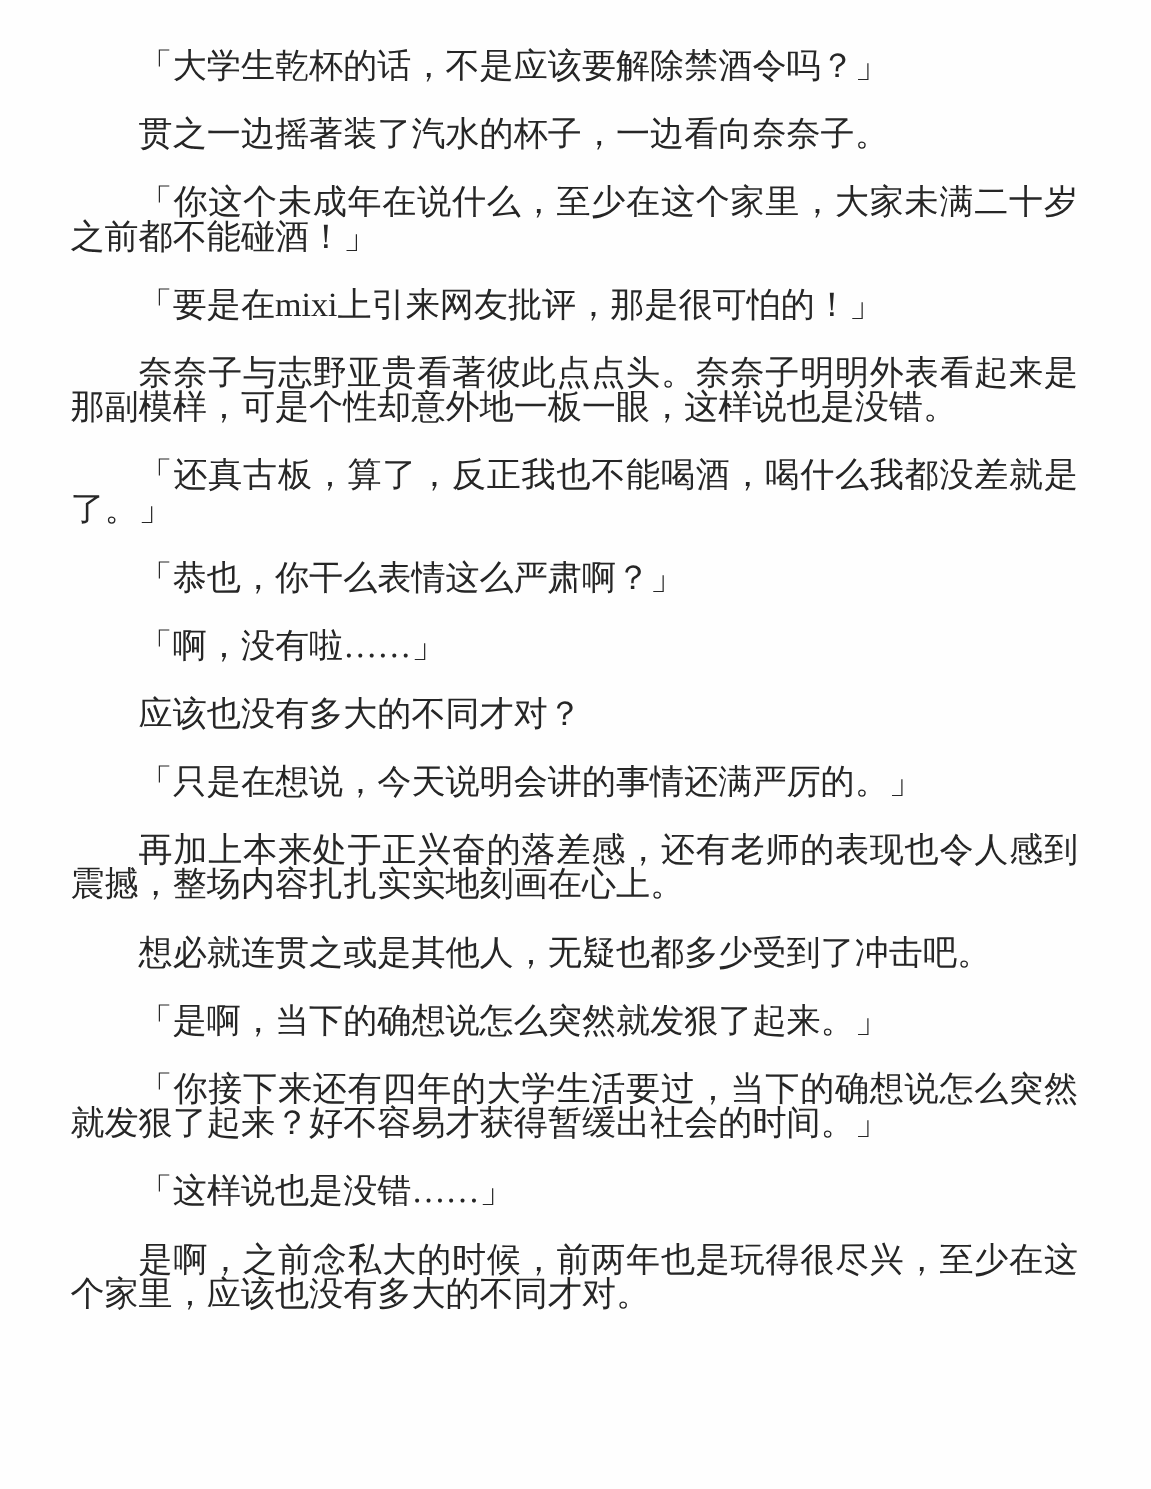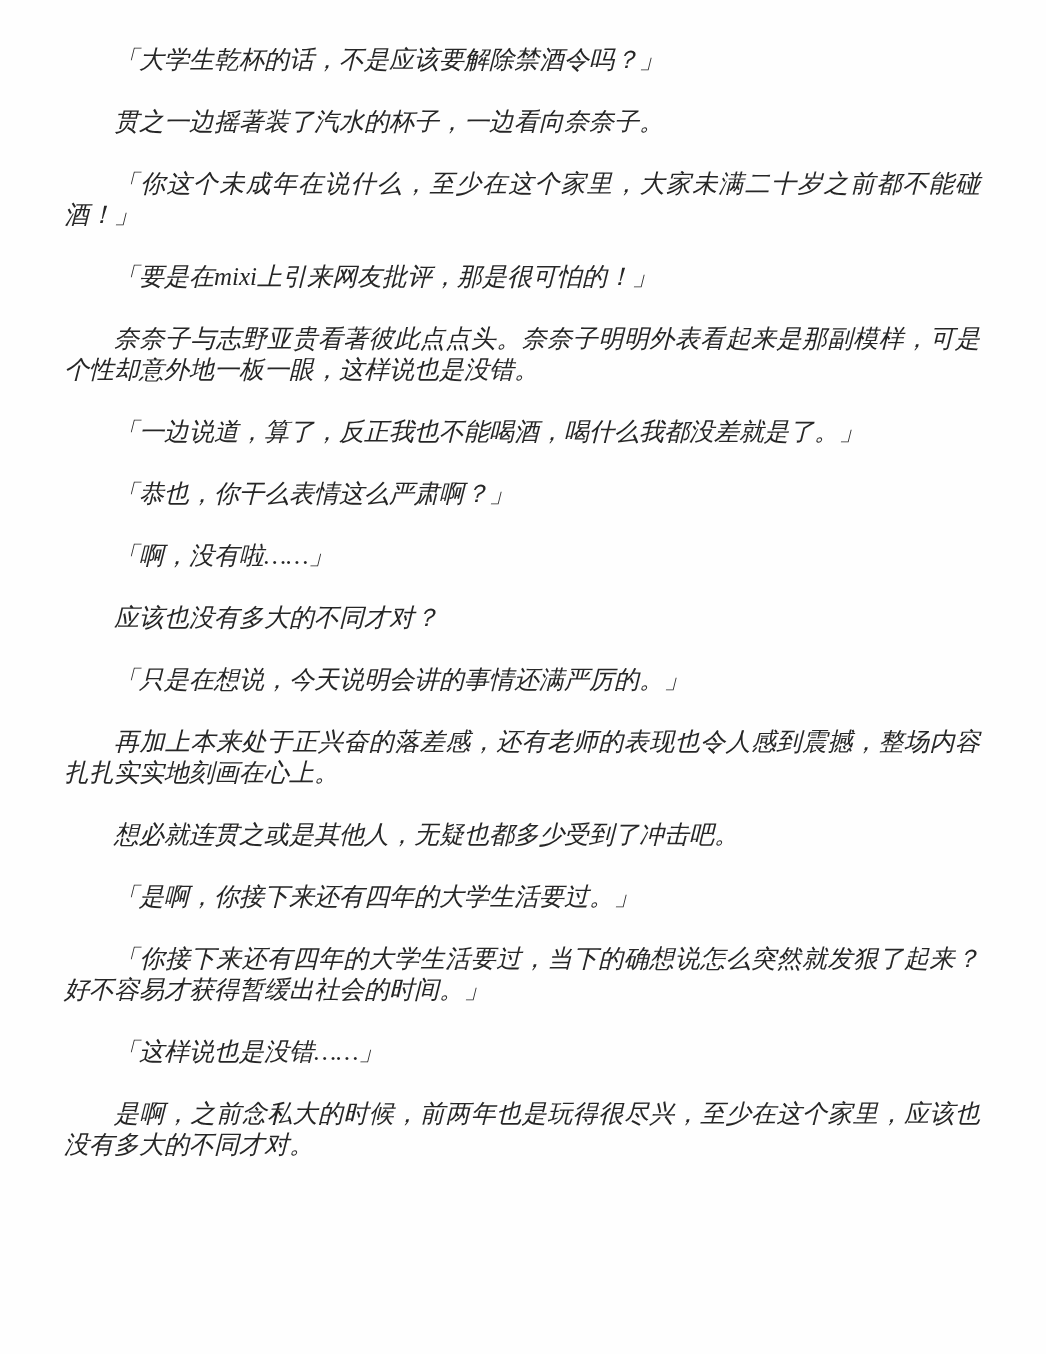--- a/index.html
+++ b/index.html
@@ -14,44 +14,43 @@
     height: 1354px;
     box-sizing: border-box;
     background: #fefefe;
     color: #262626;
     padding: 44px 66px 0 64px;
     font-family: "Liberation Serif", "DejaVu Serif", serif;
     overflow: hidden;
   }
   .page p {
     margin: 0 0 31px 0;
-    font-size: 25px;
+    font-size: 31px;
     line-height: 31px;
     text-indent: 2em;
     text-align: justify;
     word-break: break-all;
     overflow-wrap: break-word;
-    font-style: italic;
   }
 </style>
 </head>
 <body>
 
 <div class="page">
   <main>
     <p>「大学生乾杯的话，不是应该要解除禁酒令吗？」</p>
     <p>贯之一边摇著装了汽水的杯子，一边看向奈奈子。</p>
     <p>「你这个未成年在说什么，至少在这个家里，大家未满二十岁之前都不能碰酒！」</p>
     <p>「要是在mixi上引来网友批评，那是很可怕的！」</p>
     <p>奈奈子与志野亚贵看著彼此点点头。奈奈子明明外表看起来是那副模样，可是个性却意外地一板一眼，这样说也是没错。</p>
-    <p>「一边说道，算了，反正我也不能喝酒，喝什么我都没差就是了。」</p>
+    <p>「还真古板，算了，反正我也不能喝酒，喝什么我都没差就是了。」</p>
     <p>「恭也，你干么表情这么严肃啊？」</p>
     <p>「啊，没有啦……」</p>
     <p>应该也没有多大的不同才对？</p>
     <p>「只是在想说，今天说明会讲的事情还满严厉的。」</p>
     <p>再加上本来处于正兴奋的落差感，还有老师的表现也令人感到震撼，整场内容扎扎实实地刻画在心上。</p>
     <p>想必就连贯之或是其他人，无疑也都多少受到了冲击吧。</p>
-    <p>「是啊，你接下来还有四年的大学生活要过。」</p>
+    <p>「是啊，当下的确想说怎么突然就发狠了起来。」</p>
     <p>「你接下来还有四年的大学生活要过，当下的确想说怎么突然就发狠了起来？好不容易才获得暂缓出社会的时间。」</p>
     <p>「这样说也是没错……」</p>
     <p>是啊，之前念私大的时候，前两年也是玩得很尽兴，至少在这个家里，应该也没有多大的不同才对。</p>
   </main>
 </div>
 
 </body></html>

